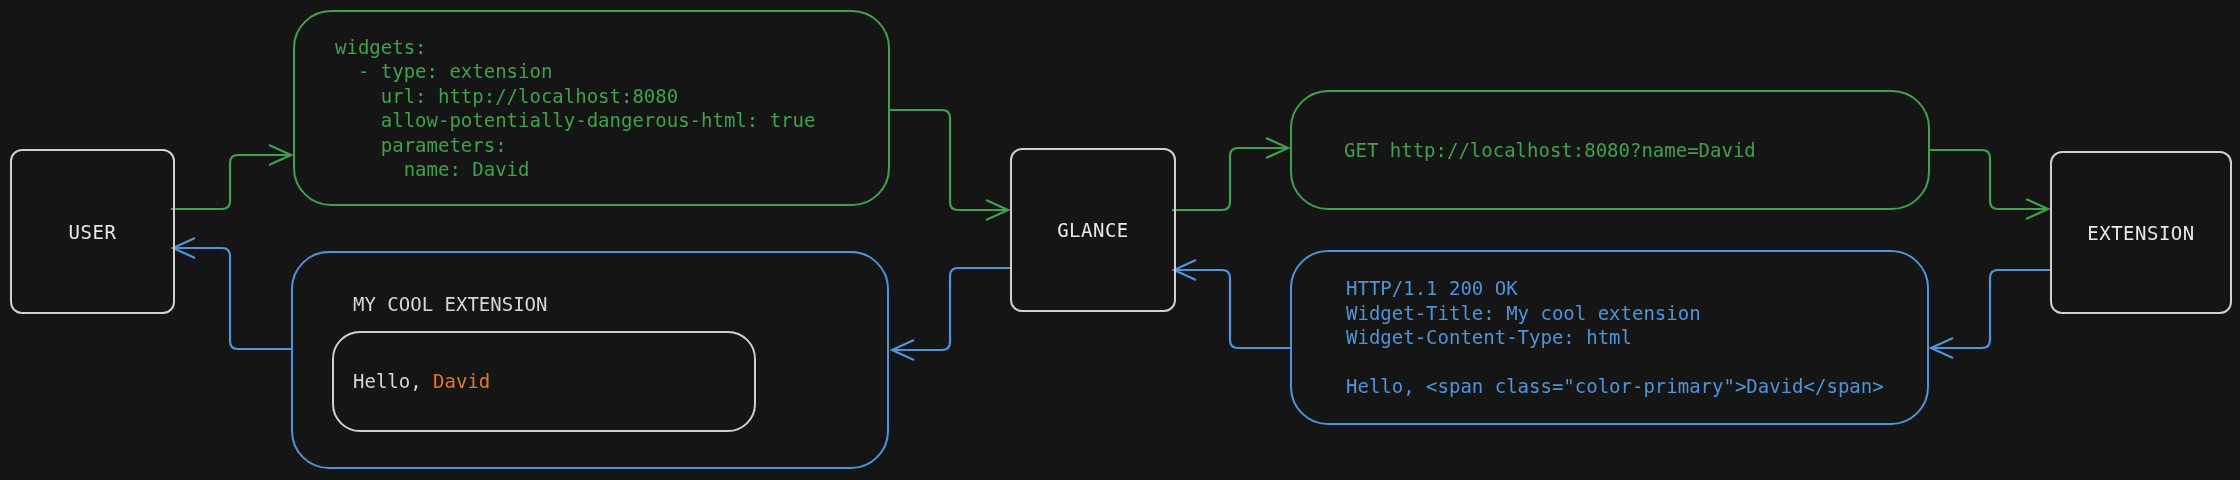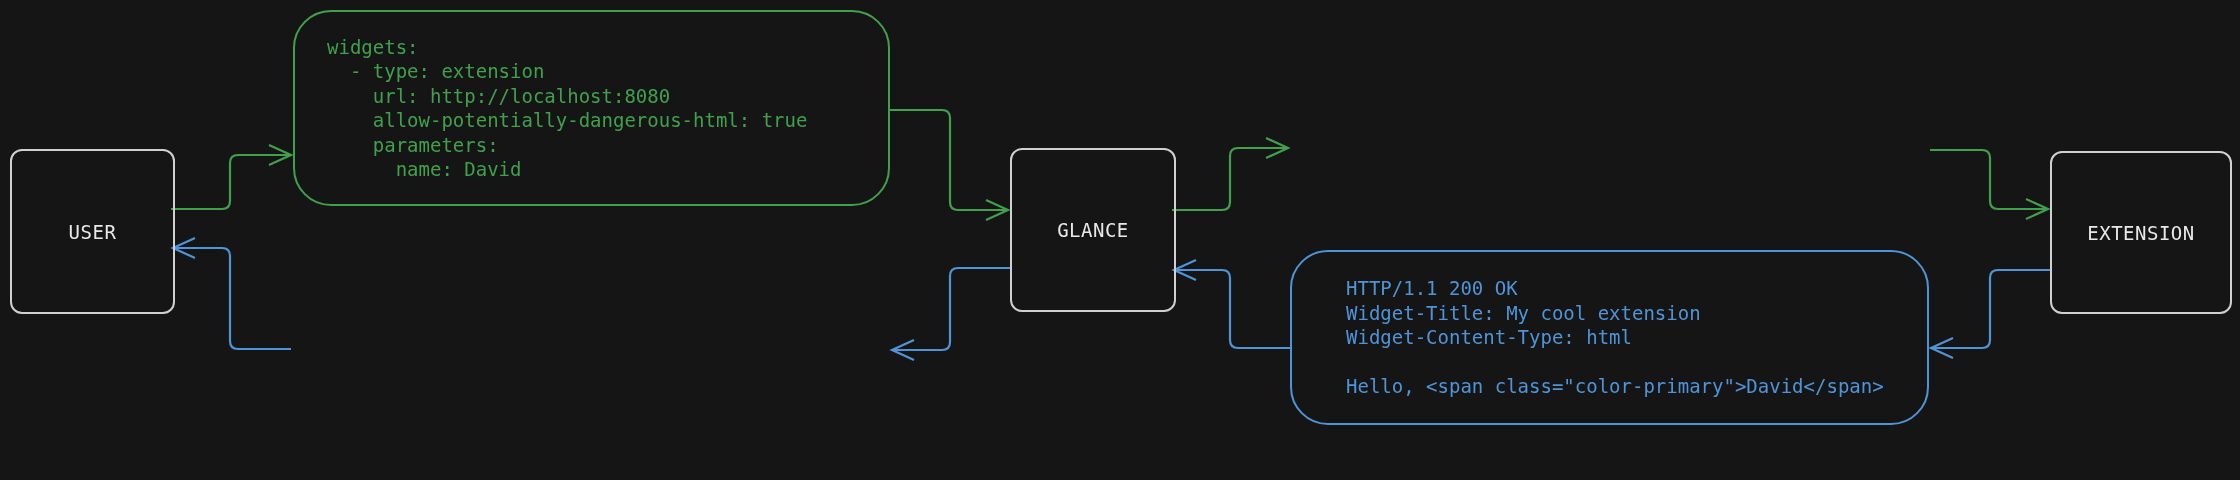--- a/index.html
+++ b/index.html
@@ -32,21 +32,21 @@
   .box.green{border:2.2px solid var(--green);}
   .box.blue{border:2.2px solid var(--blue);}
 
   .code{margin:0;font-family:"DejaVu Sans Mono", monospace;
         font-size:19px;line-height:24.5px;white-space:pre;}
   .code.green-text{color:var(--green);}
   .code.blue-text{color:var(--blue);}
 
   #config-box{left:293px;top:10px;width:597px;height:196px;
               display:flex;align-items:center;}
-  #config-box .code{padding-left:32px;}
+  #config-box .code{padding-left:40px;}
 
   #request-box{left:1290px;top:90px;width:640px;height:120px;
                display:flex;align-items:center;}
   #request-box .code{padding-left:52px;}
 
   #response-box{left:1290px;top:250px;width:639px;height:175px;
                 display:flex;align-items:center;}
   #response-box .code{padding-left:54px;}
 
   #widget-box{left:291px;top:251px;width:598px;height:218px;}
@@ -97,23 +97,32 @@
 
   <div class="box green" id="config-box">
     <pre class="code green-text">widgets:
   - type: extension
     url: http://localhost:8080
     allow-potentially-dangerous-html: true
     parameters:
       name: David</pre>
   </div>
 
+  <div class="box green" id="request-box">
+    <pre class="code green-text">GET http://localhost:8080?name=David</pre>
+  </div>
 
   <div class="box blue" id="response-box">
     <pre class="code blue-text">HTTP/1.1 200 OK
 Widget-Title: My cool extension
 Widget-Content-Type: html
 
 Hello, &lt;span class="color-primary"&gt;David&lt;/span&gt;</pre>
   </div>
 
+  <div class="box blue" id="widget-box">
+    <div class="widget-title">MY COOL EXTENSION</div>
+    <div class="hello-box">
+      <div class="hello-line"><span class="hello-prefix">Hello, </span><span class="hello-name">David</span></div>
+    </div>
+  </div>
 
 </div>
 
 </body></html>

